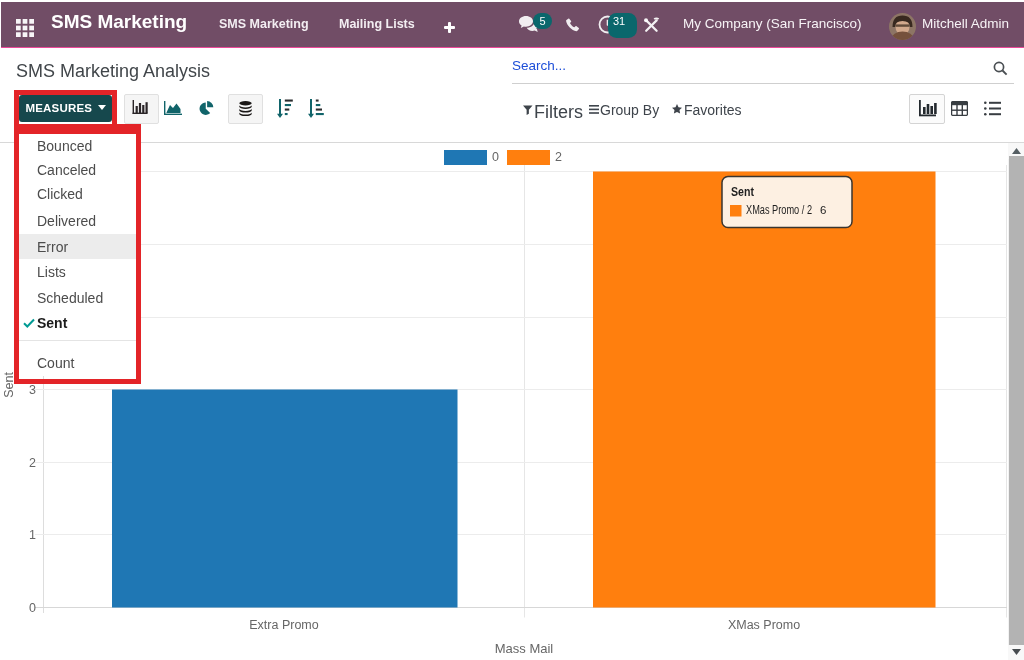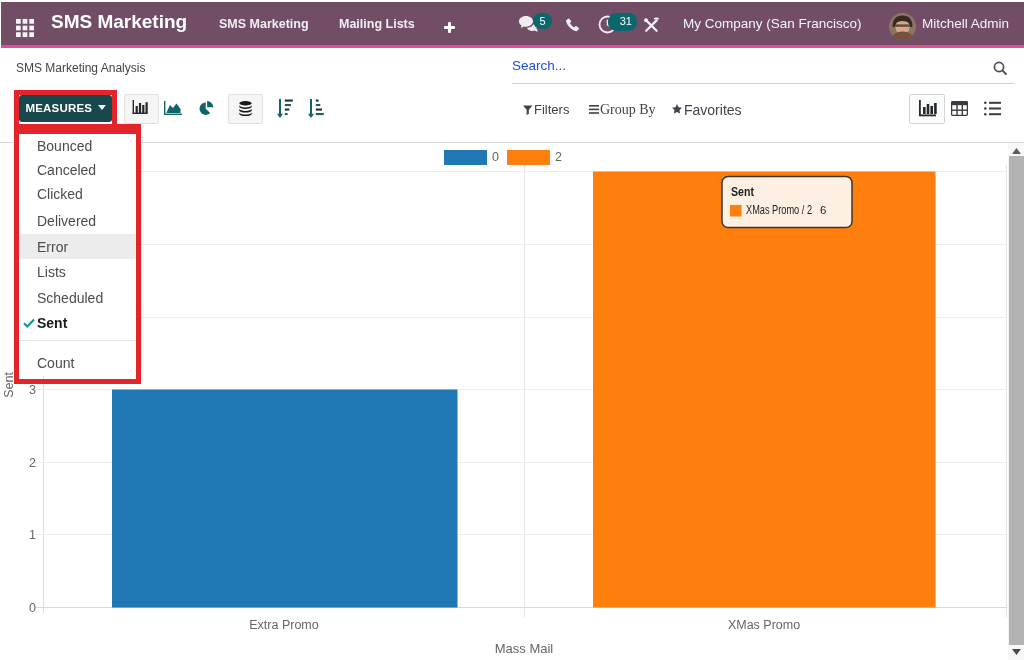--- a/index.html
+++ b/index.html
@@ -5,21 +5,21 @@
   * { margin:0; padding:0; box-sizing:border-box; }
   html,body { width:1024px; height:660px; background:#fff; overflow:hidden;
     font-family:"Liberation Sans", sans-serif; }
   #page { position:relative; width:1024px; height:660px; background:#fff; overflow:hidden; }
   .abs { position:absolute; }
 </style>
 </head>
 <body>
 <div id="page">
 
-  <div class="abs" id="navbar" style="left:1px; top:2px; width:1023px; height:46px; background:#714d66; border-bottom:3px solid #ec4899;">
+  <div class="abs" id="navbar" style="left:1px; top:2px; width:1023px; height:46px; background:#714d66; border-bottom:1px solid #ec4899;">
 
     <svg class="abs" style="left:15px; top:17px;" width="18" height="18" viewBox="0 0 19 19">
       <g fill="#ffffff" opacity="0.95">
         <rect x="0" y="0" width="5" height="5"></rect>
           <rect x="7" y="0" width="5" height="5"></rect>
           <rect x="14" y="0" width="5" height="5"></rect>
         <rect x="0" y="7" width="5" height="5"></rect>
           <rect x="7" y="7" width="5" height="5"></rect>
           <rect x="14" y="7" width="5" height="5"></rect>
         <rect x="0" y="14" width="5" height="5"></rect>
@@ -46,21 +46,21 @@
     <div class="abs" style="left:532px; top:11px; min-width:19px; height:16px; border-radius:8.5px; background:#0a676c; color:#fff; font-size:11px; text-align:center; line-height:16px; padding:0 5px;">5</div>
 
     <svg class="abs" style="left:564px; top:16px;" width="14.5" height="14.5" viewBox="0 0 16 16">
       <path fill="#ffffff" opacity="0.9" d="M3.6 0.8 C3.9 0.5 4.4 0.5 4.7 0.8 l2 2.4 c0.3 0.3 0.2 0.8-0.1 1.1 L5.5 5.4 c0.8 1.9 2.8 4 4.9 4.9 l1.2-1.1 c0.3-0.3 0.8-0.3 1.1-0.1 l2.5 2 c0.3 0.3 0.4 0.8 0.1 1.1 l-1.6 1.9 c-0.3 0.3-0.8 0.5-1.2 0.4 C7.3 13.6 2.2 8.5 1.2 3.3 1.1 2.9 1.3 2.4 1.6 2.1 z"></path>
     </svg>
 
     <svg class="abs" style="left:597px; top:13px;" width="19" height="19" viewBox="0 0 19 19">
       <circle cx="9.5" cy="9.5" r="8" fill="none" stroke="#ffffff" stroke-width="1.8" opacity="0.9"></circle>
       <path d="M9.5 4.8 v5.1 l3.4 2" stroke="#ffffff" stroke-width="1.6" fill="none" opacity="0.9"></path>
     </svg>
-    <div class="abs" style="left:607px; top:11px; min-width:29px; height:18px; border-radius:8.5px; background:#0a676c; color:#fff; font-size:11px; text-align:right; line-height:16px; padding:0 5px;">31</div>
+    <div class="abs" style="left:607px; top:11px; min-width:29px; height:25px; border-radius:8.5px; background:#0a676c; color:#fff; font-size:11px; text-align:left; line-height:16px; padding:0 5px;">31</div>
 
     <svg class="abs" style="left:642px; top:15px;" width="17" height="17" viewBox="0 0 17 17">
       <g stroke="#ffffff" stroke-width="2.2" stroke-linecap="round" opacity="0.92">
         <line x1="3.2" y1="3.4" x2="13.6" y2="13.8"></line>
         <line x1="13.6" y1="3.4" x2="3.2" y2="13.8"></line>
       </g>
       <circle cx="3" cy="3.2" r="2" fill="#ffffff" opacity="0.92"></circle>
       <path d="M11.2 2.2 a3.1 3.1 0 0 1 4.4 0" fill="none" stroke="#ffffff" stroke-width="1.8" opacity="0.92"></path>
     </svg>
 
@@ -76,21 +76,21 @@
         <rect width="27" height="27" fill="#8d7565"></rect>
         <ellipse cx="13.5" cy="14" rx="7" ry="8" fill="#d2a98c"></ellipse>
         <path d="M3.5 14 Q3.5 2.5 13.5 2.5 Q23.5 2.5 23.5 14 L21 14 Q21 8 13.5 8 Q6 8 6 14 z" fill="#38291f"></path>
         <rect x="6.5" y="11.4" width="14" height="2.4" fill="#4e3b2c" opacity="0.85"></rect>
         <path d="M1 27 Q4 18.5 13.5 18.5 Q23 18.5 26 27 z" fill="#75513c"></path>
       </g>
     </svg>
     <div class="abs" style="left:921px; top:14px; font-size:13.5px; color:#f7f3f6;">Mitchell Admin</div>
   </div>
 
-  <div class="abs" style="left:16px; top:61px; font-size:12px; color:#41464a;">SMS Marketing Analysis</div>
+  <div class="abs" style="left:16px; top:61px; font-size:18px; color:#41464a;">SMS Marketing Analysis</div>
   <div class="abs" style="left:512px; top:58px; font-size:13.5px; color:#1d4ed8;">Search...</div>
   <div class="abs" style="left:512px; top:83px; width:502px; height:1px; background:#cfcfcf;"></div>
   <svg class="abs" style="left:993px; top:61px;" width="15" height="15" viewBox="0 0 15 15">
     <circle cx="6" cy="6" r="4.6" fill="none" stroke="#4a4f53" stroke-width="1.7"></circle>
     <line x1="9.5" y1="9.5" x2="13.6" y2="13.6" stroke="#4a4f53" stroke-width="1.9"></line>
   </svg>
 
   <div class="abs" style="left:19px; top:95px; width:93px; height:27px; background:#16484d; border-radius:3px; color:#fff; font-size:11.5px; font-weight:bold; letter-spacing:0.2px; text-align:center; line-height:27px;">MEASURES <span style="display:inline-block; width:0; height:0; border-left:4.5px solid transparent; border-right:4.5px solid transparent; border-top:5px solid #fff; vertical-align:middle; margin-left:2px; margin-top:-2px;"></span></div>
 
   <div class="abs" style="left:124px; top:94px; width:35px; height:30px; background:#f5f5f5; border:1px solid #e0e0e0; border-radius:2px;"></div>
@@ -146,29 +146,29 @@
       <rect x="7.8" y="0.5" width="2.8" height="2.1" fill="#2a2c2e"></rect>
       <rect x="7.8" y="5" width="4.5" height="2.1"></rect>
       <rect x="7.8" y="9.5" width="6.2" height="2.1" fill="#2a2c2e"></rect>
       <rect x="7.8" y="14" width="8" height="2.1"></rect>
     </g>
   </svg>
 
   <svg class="abs" style="left:523px; top:105px;" width="9.5" height="10.5" viewBox="0 0 11 11">
     <path d="M0 0 h11 L6.8 4.8 V9.5 L4.2 11 V4.8 z" fill="#3e444b"></path>
   </svg>
-  <div class="abs" style="left:534px; top:102px; font-size:13px; color:#3e444b;">Filters</div>
+  <div class="abs" style="left:534px; top:102px; font-size:18px; color:#3e444b;">Filters</div>
   <svg class="abs" style="left:589px; top:105px;" width="10" height="9" viewBox="0 0 10 9">
     <g fill="#3e444b">
         <rect width="10" height="1.6"></rect>
         <rect y="3.6" width="10" height="1.6"></rect>
         <rect y="7.2" width="10" height="1.6"></rect>
       </g>
   </svg>
-  <div class="abs" style="left:600px; top:102px; font-size:14px; color:#3e444b;font-family:Liberation Serif, serif;">Group By</div>
+  <div class="abs" style="left:600px; top:102px; font-size:14px; color:#3e444b;">Group By</div>
   <svg class="abs" style="left:672px; top:104px;" width="10" height="10" viewBox="0 0 12 12">
     <path d="M6 0 L7.8 3.8 12 4.4 9 7.3 9.7 11.5 6 9.5 2.3 11.5 3 7.3 0 4.4 4.2 3.8 z" fill="#3e444b"></path>
   </svg>
   <div class="abs" style="left:684px; top:102px; font-size:14px; color:#3e444b;">Favorites</div>
 
   <div class="abs" style="left:909px; top:94px; width:36px; height:30px; background:#fbfbfb; border:1px solid #d4d4d4; border-radius:2px;"></div>
   <svg class="abs" style="left:919px; top:100px;" width="18" height="18" viewBox="0 0 18 18">
     <g fill="#23292e">
       <rect x="0" y="0" width="1.8" height="16"></rect>
       <rect x="0" y="14.5" width="17" height="1.8"></rect>

